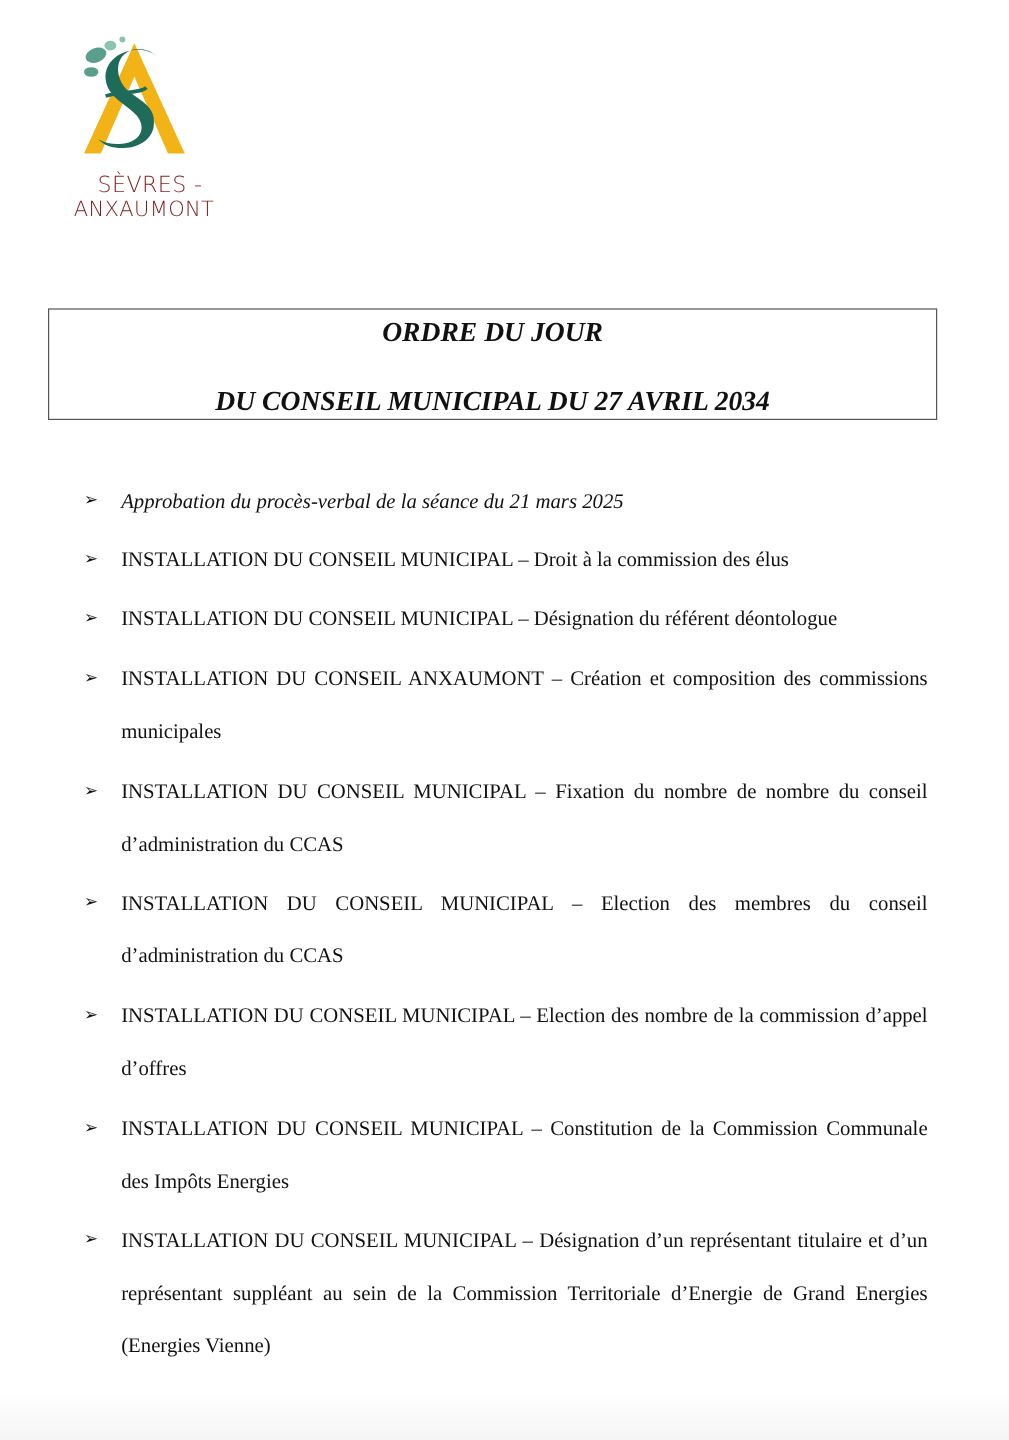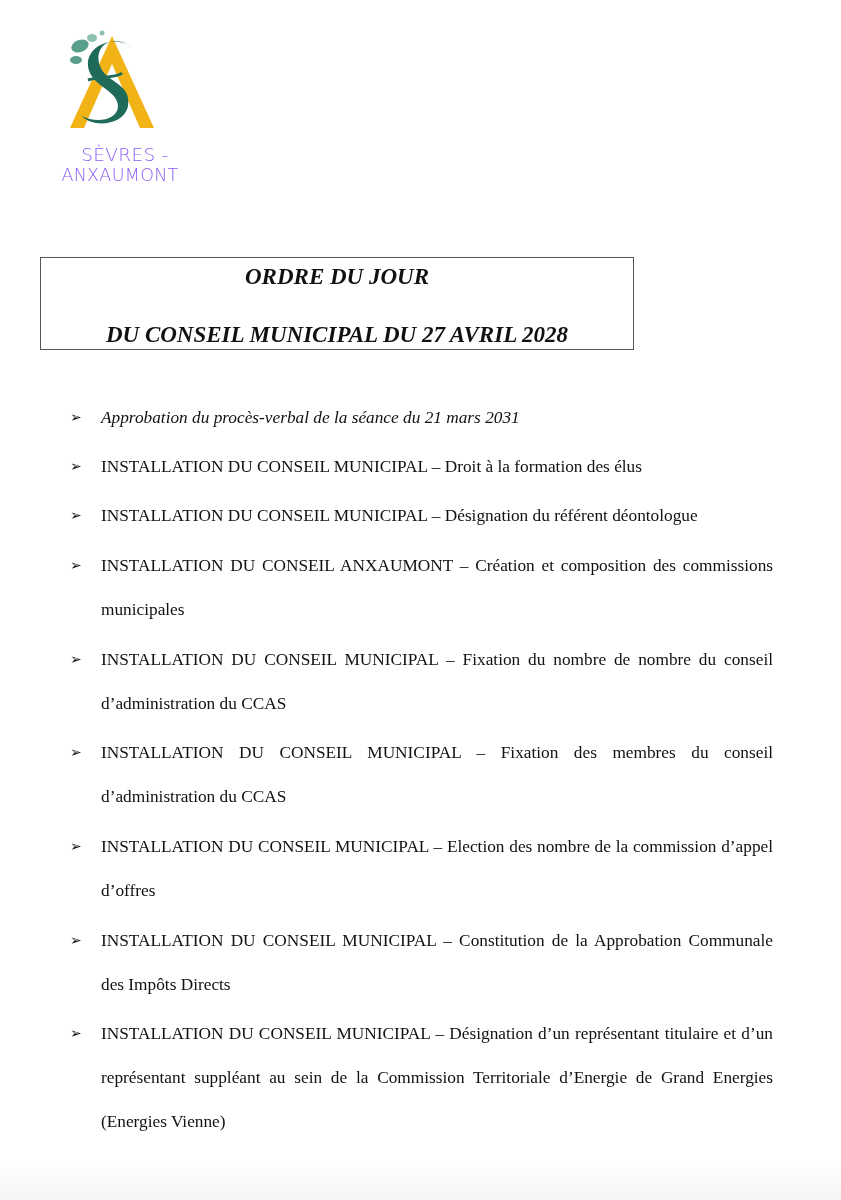--- a/index.html
+++ b/index.html
@@ -7,27 +7,27 @@
     width: 841px; height: 1200px; overflow: hidden;
     background: linear-gradient(to bottom, #ffffff 0, #ffffff 1160px, #f4f4f4 1200px);
     font-family: "Liberation Serif", serif;
     color: #111;
     position: relative;
   }
   .logo { position: absolute; left: 40px; top: 28px; width: 160px; height: 160px; }
   .logo svg { position: absolute; left: 22px; top: 0; }
   .logo-text {
     position: absolute; left: 0; width: 160px; text-align: center;
-    font-family: "DejaVu Sans", sans-serif; font-weight: 300; color: #8b5cf6;
+    font-family: "DejaVu Sans", sans-serif; font-weight: 300; color: #7f1d1d;
     font-size: 18.5px; letter-spacing: 0.3px; line-height: 20px;
   }
   .logo-text.l1 { top: 117px; left: 5px; }
   .logo-text.l2 { top: 137px; left: 0px; font-size: 17.5px; }
   .title-box {
-    position: absolute; left: 40px; top: 257px; width: 594px; height: 93px;
+    position: absolute; left: 40px; top: 257px; width: 741px; height: 93px;
     border: 1px solid #555; box-sizing: border-box;
   }
   .title-box .t {
     position: absolute; left: 0; width: 100%; text-align: center;
     font-weight: bold; font-style: italic; font-size: 23px;
   }
   .title-box .t1 { top: 6px; }
   .title-box .t2 { top: 64px; }
   .agenda { position: absolute; left: 0; top: 0; width: 841px; }
   .item { position: absolute; left: 101px; width: 672px; font-size: 17.3px; line-height: 44px; }
@@ -47,53 +47,53 @@
     <circle cx="40" cy="5" r="2.5" fill="#8cc2b0"></circle>
     <path d="M70,20 C55,5 30,15 38,38 C44,55 70,55 66,78 C62,98 30,100 20,88 C34,96 56,92 56,78 C56,62 28,58 26,38 C24,16 56,6 70,20 Z" fill="#1f6b5a"></path>
     <path d="M26,52 C40,48 55,50 60,45" stroke="#1f6b5a" stroke-width="3" fill="none"></path>
   </svg>
   <div class="logo-text l1">SÈVRES -</div>
   <div class="logo-text l2">ANXAUMONT</div>
 </div>
 
 <div class="title-box">
   <div class="t t1">ORDRE DU JOUR</div>
-  <div class="t t2">DU CONSEIL MUNICIPAL DU 27 AVRIL 2028</div>
+  <div class="t t2">DU CONSEIL MUNICIPAL DU 27 AVRIL 2034</div>
 </div>
 
 <div class="agenda">
   <div class="item italic" style="top:396px">
     <span class="bullet">➢</span>
-    <span class="text">Approbation du procès-verbal de la séance du 21 mars 2031</span>
+    <span class="text">Approbation du procès-verbal de la séance du 21 mars 2025</span>
   </div>
   <div class="item" style="top:445px">
     <span class="bullet">➢</span>
-    <span class="text">INSTALLATION DU CONSEIL MUNICIPAL – Droit à la formation des élus</span>
+    <span class="text">INSTALLATION DU CONSEIL MUNICIPAL – Droit à la commission des élus</span>
   </div>
   <div class="item" style="top:494px">
     <span class="bullet">➢</span>
     <span class="text">INSTALLATION DU CONSEIL MUNICIPAL – Désignation du référent déontologue</span>
   </div>
   <div class="item" style="top:544px">
     <span class="bullet">➢</span>
     <span class="text">INSTALLATION DU CONSEIL ANXAUMONT – Création et composition des commissions municipales</span>
   </div>
   <div class="item" style="top:638px">
     <span class="bullet">➢</span>
     <span class="text">INSTALLATION DU CONSEIL MUNICIPAL – Fixation du nombre de nombre du conseil d’administration du CCAS</span>
   </div>
   <div class="item" style="top:731px">
     <span class="bullet">➢</span>
-    <span class="text">INSTALLATION DU CONSEIL MUNICIPAL – Fixation des membres du conseil d’administration du CCAS</span>
+    <span class="text">INSTALLATION DU CONSEIL MUNICIPAL – Election des membres du conseil d’administration du CCAS</span>
   </div>
   <div class="item" style="top:825px">
     <span class="bullet">➢</span>
     <span class="text">INSTALLATION DU CONSEIL MUNICIPAL – Election des nombre de la commission d’appel d’offres</span>
   </div>
   <div class="item" style="top:919px">
     <span class="bullet">➢</span>
-    <span class="text">INSTALLATION DU CONSEIL MUNICIPAL – Constitution de la Approbation Communale des Impôts Directs</span>
+    <span class="text">INSTALLATION DU CONSEIL MUNICIPAL – Constitution de la Commission Communale des Impôts Energies</span>
   </div>
   <div class="item" style="top:1012px">
     <span class="bullet">➢</span>
     <span class="text">INSTALLATION DU CONSEIL MUNICIPAL – Désignation d’un représentant titulaire et d’un représentant suppléant au sein de la Commission Territoriale d’Energie de Grand Energies (Energies Vienne)</span>
   </div>
 </div>
 
 </body></html>

